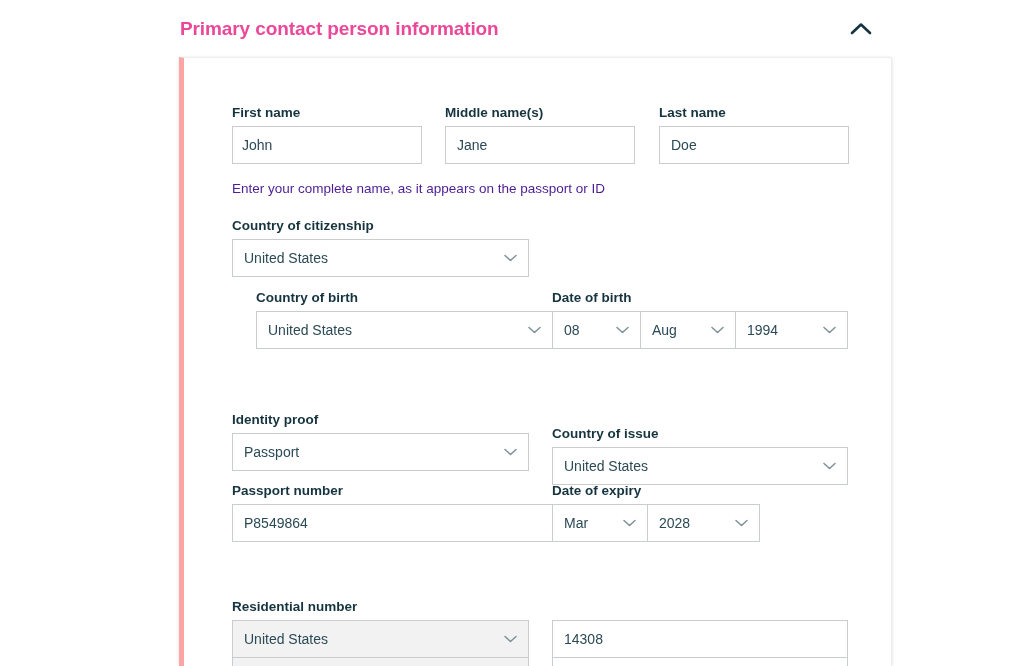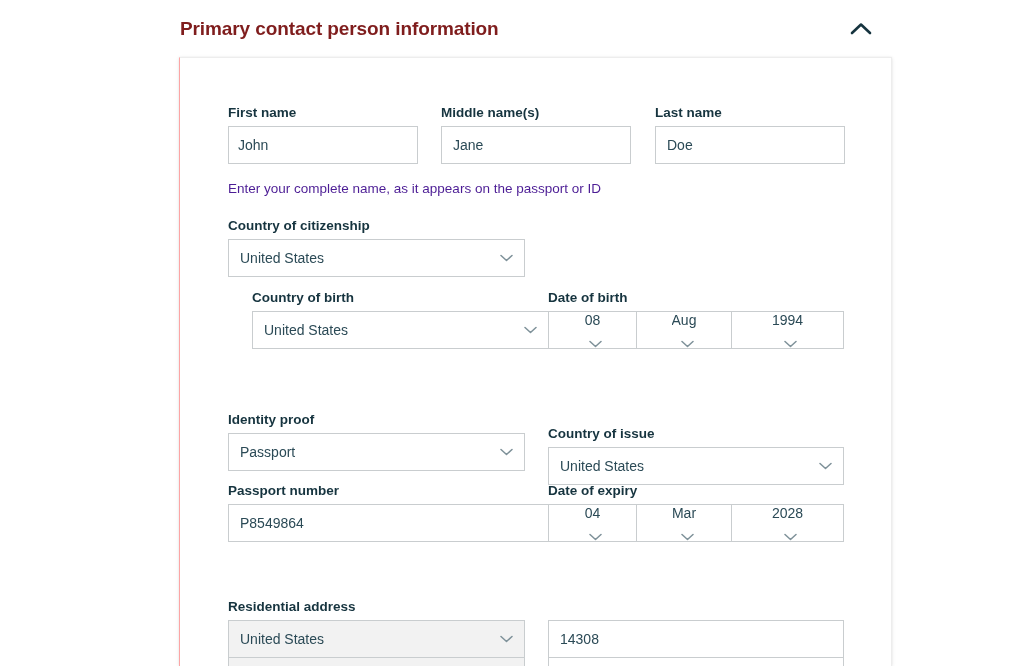--- a/index.html
+++ b/index.html
@@ -31,21 +31,21 @@
     width: 713px;
     height: 57px;
     display: flex;
     align-items: center;
     justify-content: space-between;
     background: #ffffff;
   }
   .section-title {
     font-size: 19px;
     font-weight: bold;
-    color: #7f1d1d;
+    color: #ec4899;
     letter-spacing: -0.1px;
     margin-left: 1px;
   }
   .collapse-btn {
     width: 34px;
     height: 34px;
     display: flex;
     align-items: center;
     justify-content: center;
     margin-right: 14px;
@@ -56,21 +56,21 @@
   }
 
   
   .card {
     position: absolute;
     left: 179px;
     top: 57px;
     width: 713px;
     height: 609px;
     background: #ffffff;
-    border-left: 1px solid #fca5a5;
+    border-left: 5px solid #fca5a5;
     border-top: 1px solid #ededed;
     border-right: 1px solid #ededed;
     box-shadow: 0 1px 4px rgba(0,0,0,0.09), 0 0 2px rgba(0,0,0,0.05);
     box-sizing: border-box;
     overflow: hidden;
   }
 
   .card-inner {
     position: absolute;
     left: 48px;
@@ -125,21 +125,20 @@
   .row {
     display: flex;
   }
 
   
   .date-group {
     display: flex;
   }
   .date-group .ctrl {
     border-right: none;
-    flex-direction: column;
   }
   .date-group .ctrl:last-child {
     border-right: 1px solid #c9cdcf;
     justify-content: flex-end;
   }
 
   
   .abs { position: absolute; }
 </style>
 </head>
@@ -263,49 +262,41 @@
       <div class="abs" style="left:0px; top:425px;">
         <div class="field-label">Passport number</div>
         <div class="ctrl" style="width:352px;">
           <div class="val">P8549864</div>
         </div>
       </div>
 
       <div class="abs" style="left:320px; top:425px;">
         <div class="field-label">Date of expiry</div>
         <div class="date-group">
-          <div class="ctrl" style="width:88px;">
-            <div class="val">04</div>
-            <div class="chev">
-              <svg width="13" height="8" viewBox="0 0 13 8">
-                  <path d="M1 1.5 L6.5 6.5 L12 1.5" fill="none" stroke="#7e9199" stroke-width="1.5" stroke-linecap="round" stroke-linejoin="round"></path>
-                </svg>
-            </div>
-          </div>
           <div class="ctrl" style="width:95px;">
             <div class="val">Mar</div>
             <div class="chev">
               <svg width="13" height="8" viewBox="0 0 13 8">
                   <path d="M1 1.5 L6.5 6.5 L12 1.5" fill="none" stroke="#7e9199" stroke-width="1.5" stroke-linecap="round" stroke-linejoin="round"></path>
                 </svg>
             </div>
           </div>
           <div class="ctrl" style="width:113px;">
             <div class="val">2028</div>
             <div class="chev">
               <svg width="13" height="8" viewBox="0 0 13 8">
                   <path d="M1 1.5 L6.5 6.5 L12 1.5" fill="none" stroke="#7e9199" stroke-width="1.5" stroke-linecap="round" stroke-linejoin="round"></path>
                 </svg>
             </div>
           </div>
         </div>
       </div>
 
       <div class="abs" style="left:0px; top:541px;">
-        <div class="field-label">Residential address</div>
+        <div class="field-label">Residential number</div>
         <div class="row">
           <div class="ctrl grey" style="width:297px;">
             <div class="val">United States</div>
             <div class="chev">
               <svg width="13" height="8" viewBox="0 0 13 8">
                   <path d="M1 1.5 L6.5 6.5 L12 1.5" fill="none" stroke="#7e9199" stroke-width="1.5" stroke-linecap="round" stroke-linejoin="round"></path>
                 </svg>
             </div>
           </div>
           <div class="ctrl" style="width:296px; margin-left:23px;">

